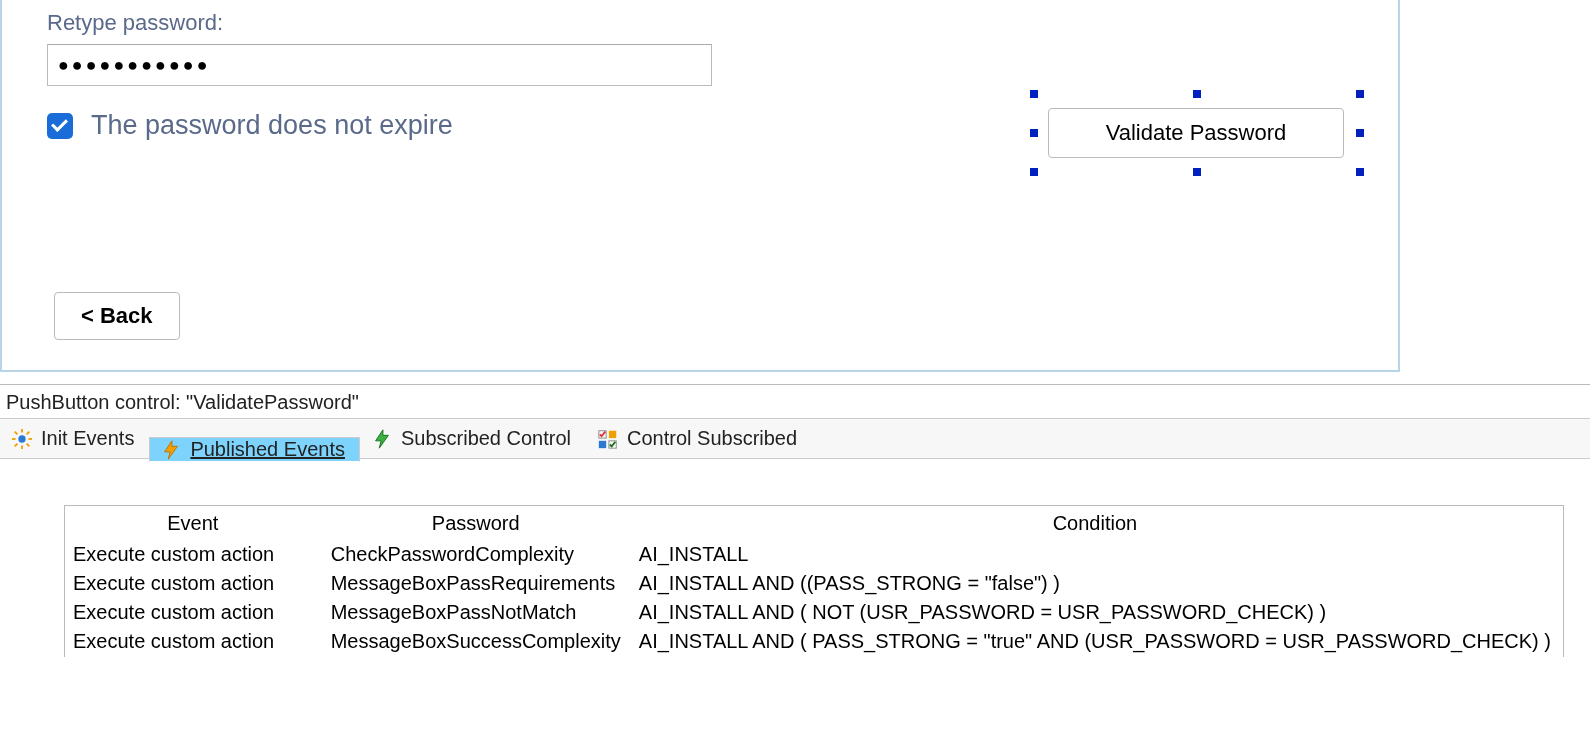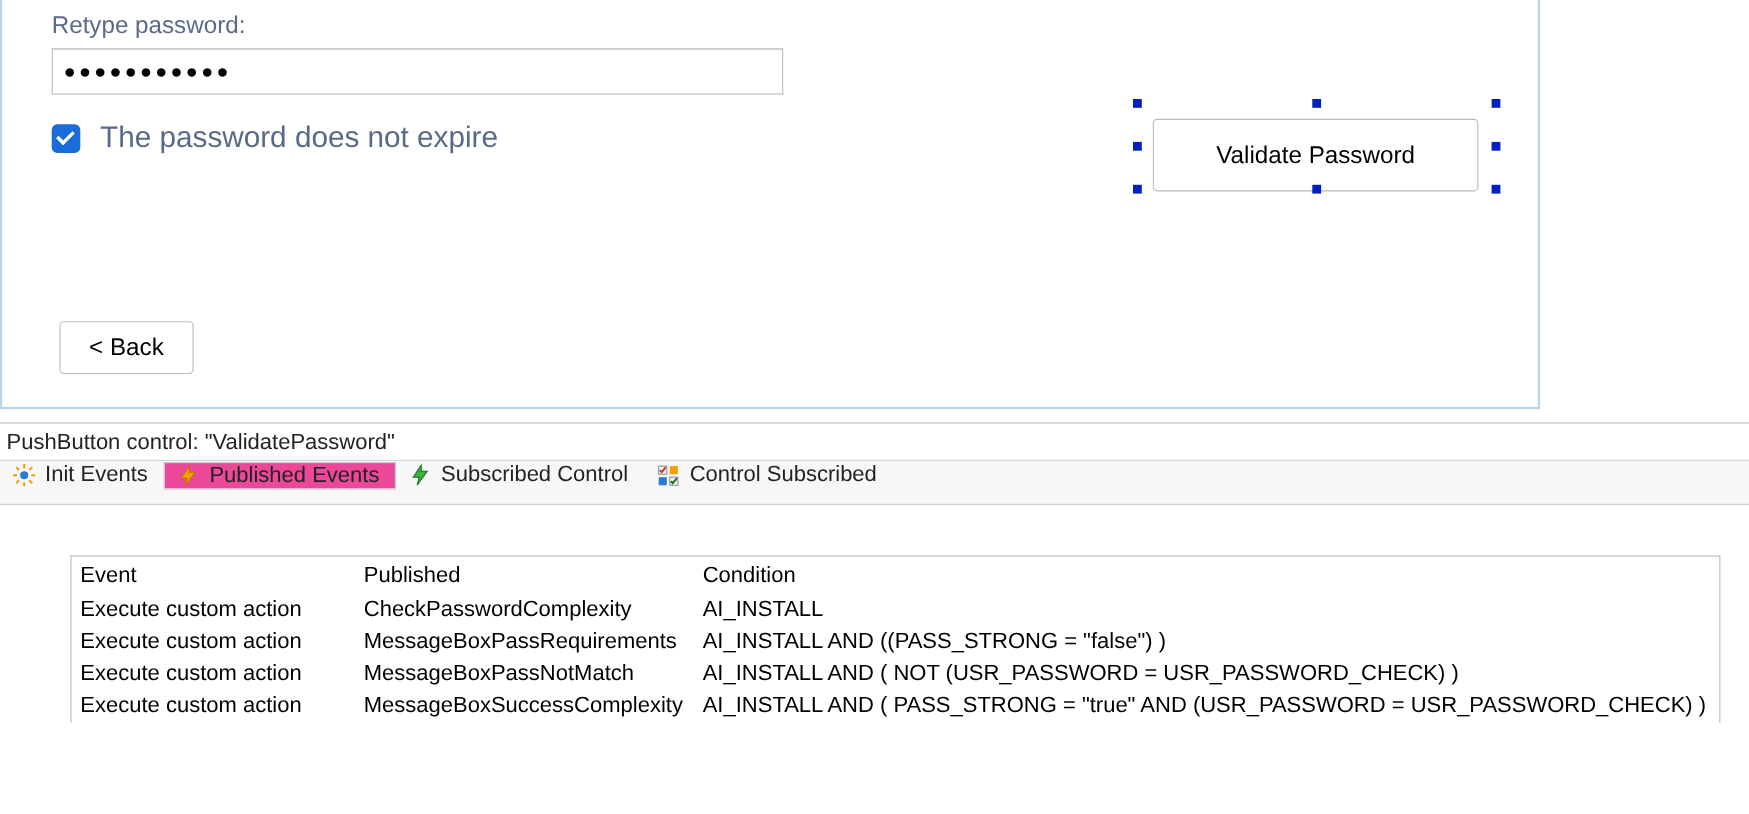--- a/index.html
+++ b/index.html
@@ -72,21 +72,21 @@
     top: 94px;
     left: 1032px;
     width: 326px;
     height: 78px;
   }
   .validate-btn {
     position: absolute;
     top: 14px;
     left: 14px;
     width: 296px;
-    height: 66px;
+    height: 50px;
     border: 1px solid #bbb;
     border-radius: 4px;
     background: #fff;
     font-size: 22px;
     display: flex;
     align-items: center;
     justify-content: center;
     cursor: pointer;
   }
   .sel-handle {
@@ -103,20 +103,21 @@
   .h-bl { bottom: -4px; left: -4px; }
   .h-bm { bottom: -4px; left: calc(50% - 4px); }
   .h-br { bottom: -4px; right: -4px; }
   .nav-row {
     position: absolute;
     bottom: 30px;
     left: 52px;
     right: 52px;
     display: flex;
     justify-content: space-between;
+    font-weight: bold;
   }
   .btn {
     height: 48px;
     padding: 0 26px;
     border: 1px solid #bbb;
     border-radius: 4px;
     background: #fff;
     font-size: 22px;
     display: flex;
     align-items: center;
@@ -133,52 +134,53 @@
     margin-top: 12px;
   }
   .panel-title {
     font-size: 20px;
     padding: 6px 6px 4px 6px;
     color: #222;
     border-bottom: 1px solid #ccc;
   }
   .tabs {
     display: flex;
-    align-items: flex-start;
+    align-items: center;
     background: #f7f7f7;
     border-bottom: 1px solid #ccc;
     height: 40px;
   }
   .tab {
     display: flex;
     align-items: center;
     gap: 8px;
     padding: 0 14px 0 10px;
     font-size: 20px;
     border: 1px solid transparent;
     cursor: pointer;
     color: #222;
   }
   .tab.active {
-    background: #ec4899;
+    background: #7dd3fc;
     border: 1px solid #ccc;
     border-bottom: 1px solid #fff;
     position: relative;
-    top: 1px;
+    top: 11px;
+    text-decoration: underline;
   }
   .icon { width: 22px; height: 22px; display: inline-block; }
   .events-table {
     margin: 46px 0 0 64px;
     border: 1px solid #bbb;
     border-bottom: none;
     font-size: 20px;
     width: 1500px;
   }
   .events-table th {
-    text-align: left;
+    text-align: center;
     font-weight: normal;
     padding: 4px 10px 4px 6px;
   }
   .events-table td {
     padding: 2px 10px 2px 6px;
     white-space: nowrap;
   }
   .col-event { width: 270px; }
   .col-arg { width: 300px; }
 </style>
@@ -267,21 +269,21 @@
       </svg>
     </span>
     <span>Control Subscribed</span>
   </div>
 </div>
 
 <table class="events-table">
   <thead>
     <tr>
       <th class="col-event">Event</th>
-      <th class="col-arg">Published</th>
+      <th class="col-arg">Password</th>
       <th>Condition</th>
     </tr>
   </thead>
   <tbody>
     <tr>
       <td>Execute custom action</td>
       <td>CheckPasswordComplexity</td>
       <td>AI_INSTALL</td>
     </tr>
     <tr>

